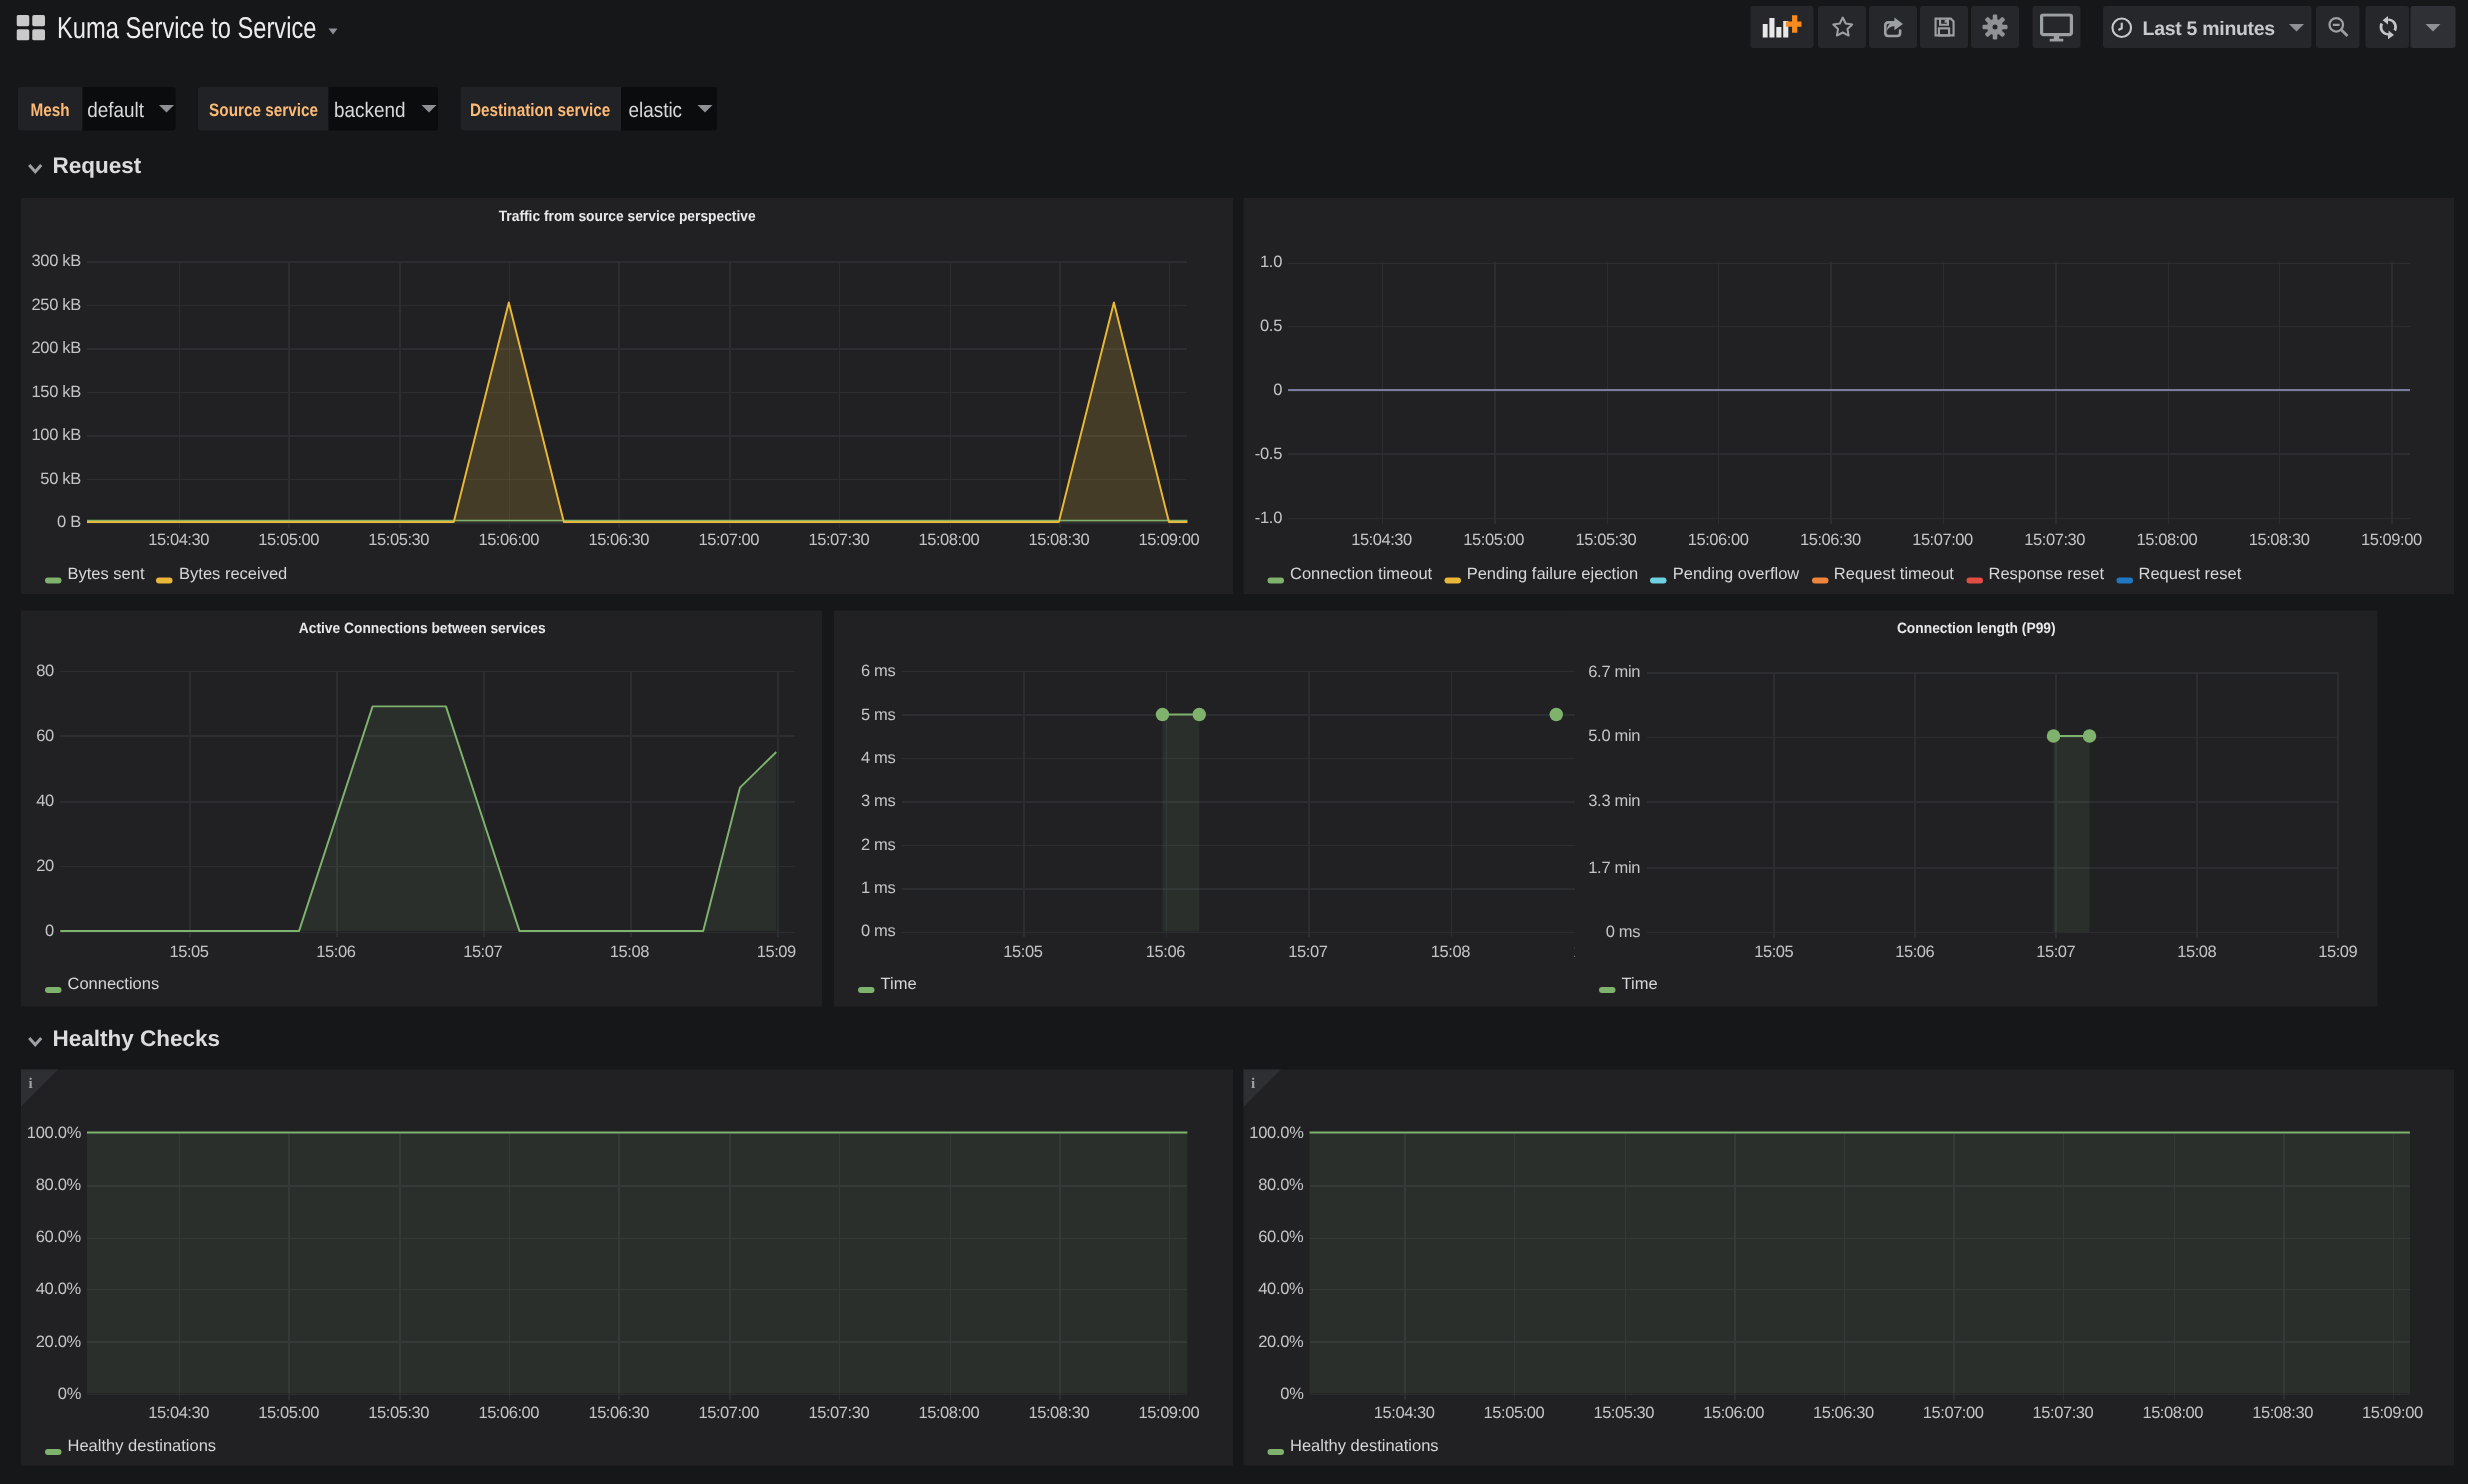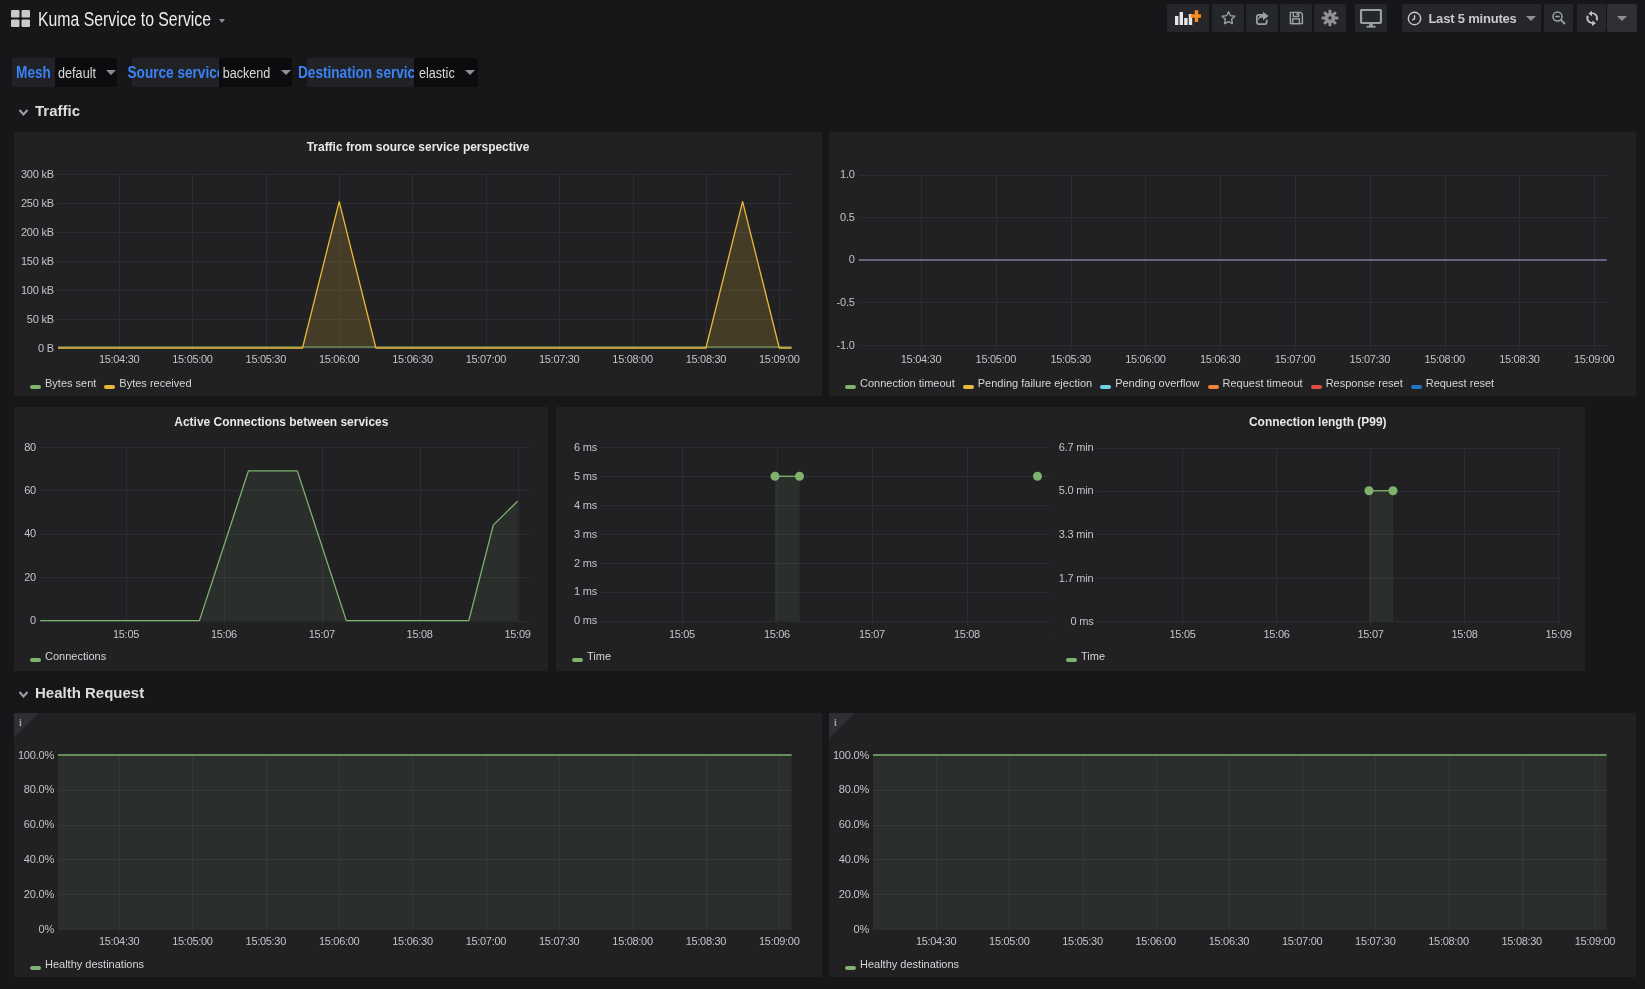--- a/index.html
+++ b/index.html
@@ -1,33 +1,33 @@
 <!DOCTYPE html>
 <html><head><meta charset="utf-8"><style>
 * { margin:0; padding:0; box-sizing:border-box; }
 html,body { width:1645px; height:989px; background:#161719; overflow:hidden;
   font-family:"Liberation Sans", sans-serif; }
 .panel { position:absolute; background:#212124; }
 .ptitle { position:absolute; left:0; right:0; top:7px; text-align:center;
-  font-size:13px; font-weight:bold; color:#e8e8e8; }
+  font-size:10px; font-weight:bold; color:#e8e8e8; }
 .ptitle span { display:inline-block; transform:scaleX(0.92); transform-origin:center; white-space:nowrap; }
 .legend { position:absolute; display:flex; align-items:center; font-size:11px;
   color:#d5d6d7; white-space:nowrap; height:13px; }
 .li { display:flex; align-items:flex-end; margin-right:8px; }
 .lic { display:inline-block; width:11px; height:4px; border-radius:2px; margin-right:4px; }
 .title { position:absolute; left:38px; top:8px; font-size:20px; font-weight:500;
   color:#ececec; transform:scaleX(0.79); transform-origin:left center; white-space:nowrap; }
 .nbtn { position:absolute; top:4px; height:28px; border-radius:2px;
   display:flex; align-items:center; justify-content:center;text-align:center; }
 .tpick { font-size:13px; color:#c7c9cb; font-weight:bold; letter-spacing:-0.2px; }
 .caret { position:absolute; width:0; height:0; border-left:5px solid transparent;
   border-right:5px solid transparent; border-top:5px solid #8e9095; display:inline-block; }
 .caret.sm { border-left-width:3.5px; border-right-width:3.5px; border-top-width:4px; }
-.flabel { position:absolute; top:58px; height:29px; background:#202226; color:#3b82f6;
-  font-size:16px; font-weight:bold; display:flex; align-items:center; justify-content:center;
+.flabel { position:absolute; top:58px; height:29px; background:#202226; color:#fdba74;
+  font-size:12px; font-weight:bold; display:flex; align-items:center; justify-content:center;
   border-radius:2px 0 0 2px; white-space:nowrap; }
 .flabel span { transform:scaleX(0.85); }
 .fval { position:absolute; top:58px; height:29px; background:#0b0c0e; color:#d8d9da;
   font-size:14px; display:flex; align-items:center; justify-content:center;
   border-radius:0 2px 2px 0; white-space:nowrap; }
 .fval .vtext { transform:scaleX(0.9); }
 .shead { position:absolute; font-size:15px; font-weight:bold; color:#dcdcdc; }
 .corner { position:absolute; left:0; top:0; width:25px; height:25px;
   background:linear-gradient(135deg,#2e2f33 50%,transparent 50%); }
 .cinfo { position:absolute; left:5px; top:4px; font-size:10px; font-weight:bold;
@@ -138,27 +138,27 @@
   </div>
 <div class="fval" style="left:414px;width:64px">
     <span class="vtext">elastic</span>
     <span class="caret" style="position:static;margin-left:8px"></span>
   </div>
 <div style="position:absolute;left:18px;top:108px">
     <svg width="11" height="8" viewBox="0 0 11 8" style="display:block">
       <path d="M1.5 2 L5.5 6.5 L9.5 2" fill="none" stroke="#9fa1a4" stroke-width="2"></path>
     </svg>
   </div>
-<div class="shead" style="left:35px;top:102px">Traffic</div>
+<div class="shead" style="left:35px;top:102px">Request</div>
 <div style="position:absolute;left:18px;top:690px">
     <svg width="11" height="8" viewBox="0 0 11 8" style="display:block">
       <path d="M1.5 2 L5.5 6.5 L9.5 2" fill="none" stroke="#9fa1a4" stroke-width="2"></path>
     </svg>
   </div>
-<div class="shead" style="left:35px;top:684px">Health Request</div>
+<div class="shead" style="left:35px;top:684px">Healthy Checks</div>
 <div class="panel" style="left:14px;top:132px;width:808px;height:264px">
     <div class="ptitle"><span>Traffic from source service perspective</span></div>
     <svg width="808" height="264" style="position:absolute;left:0;top:0">
       <line x1="44" y1="42.5" x2="777.6" y2="42.5" stroke="#2c2d31" stroke-width="1" shape-rendering="crispEdges"></line>
       <line x1="44" y1="71.5" x2="777.6" y2="71.5" stroke="#2c2d31" stroke-width="1" shape-rendering="crispEdges"></line>
       <line x1="44" y1="100.5" x2="777.6" y2="100.5" stroke="#2c2d31" stroke-width="1" shape-rendering="crispEdges"></line>
       <line x1="44" y1="129.5" x2="777.6" y2="129.5" stroke="#2c2d31" stroke-width="1" shape-rendering="crispEdges"></line>
       <line x1="44" y1="158.5" x2="777.6" y2="158.5" stroke="#2c2d31" stroke-width="1" shape-rendering="crispEdges"></line>
       <line x1="44" y1="187.5" x2="777.6" y2="187.5" stroke="#2c2d31" stroke-width="1" shape-rendering="crispEdges"></line>
       <line x1="44" y1="216.5" x2="777.6" y2="216.5" stroke="#2c2d31" stroke-width="1" shape-rendering="crispEdges"></line>

